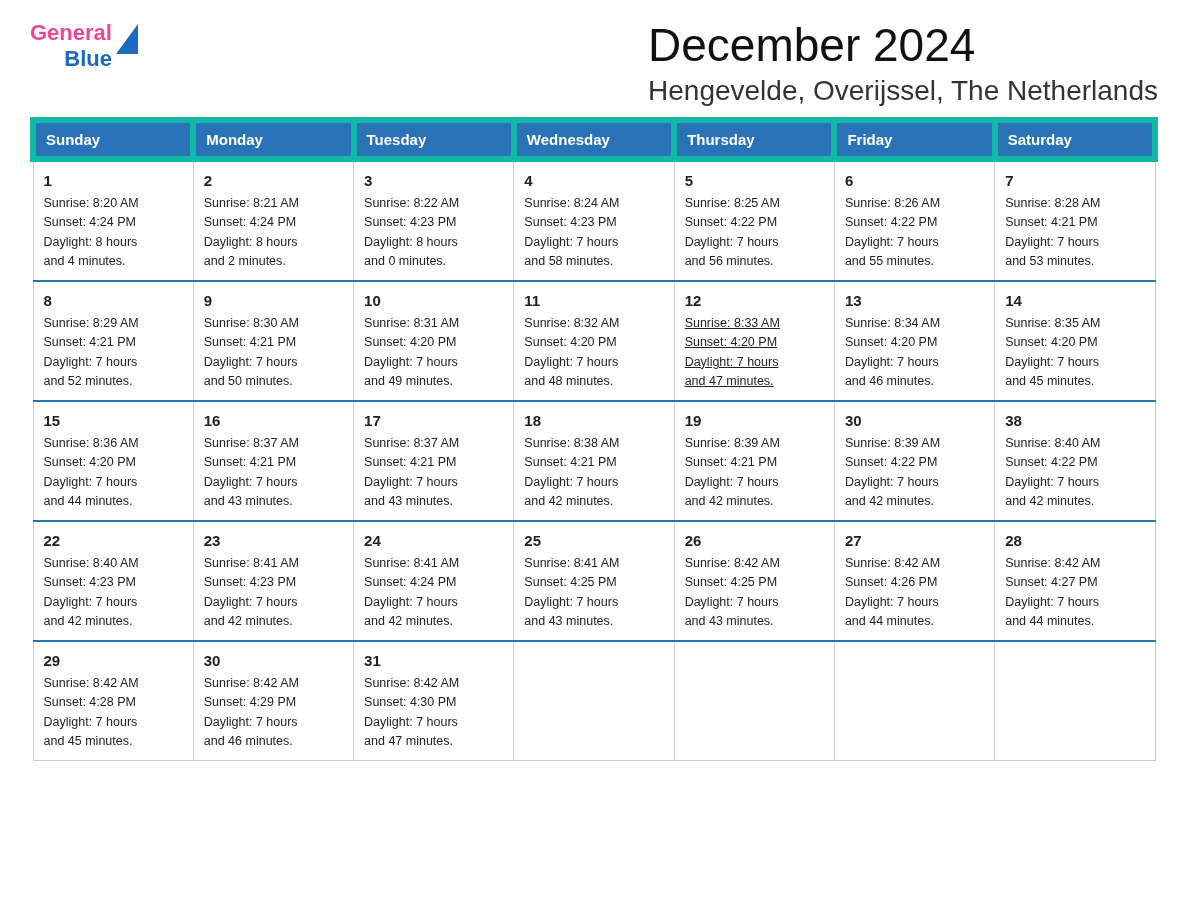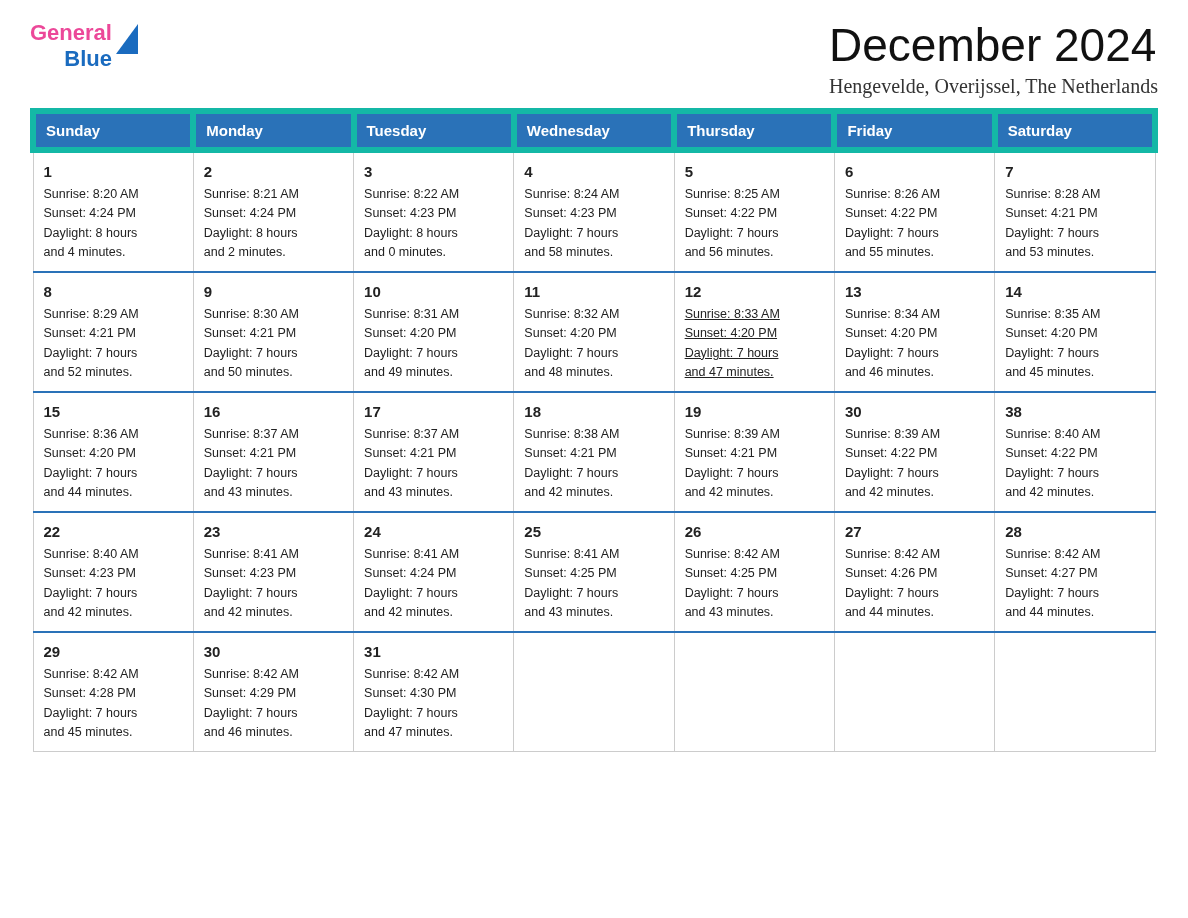--- a/index.html
+++ b/index.html
@@ -33,24 +33,23 @@
     }
     .title-block {
     }
     .month-year {
       font-size: 46px;
       font-weight: normal;
       color: #111;
       line-height: 1.1;
     }
     .location {
-      font-size: 20px;
+      font-size: 28px;
       color: #333;
       margin-top: 4px;
-      font-family: Liberation Serif, serif;
     }
     .calendar {
       width: 100%;
       border-collapse: collapse;
       margin-top: 10px;
     }
     .calendar thead tr th {
       background-color: #2a72b8;
       color: #fff;
       font-size: 15px;

